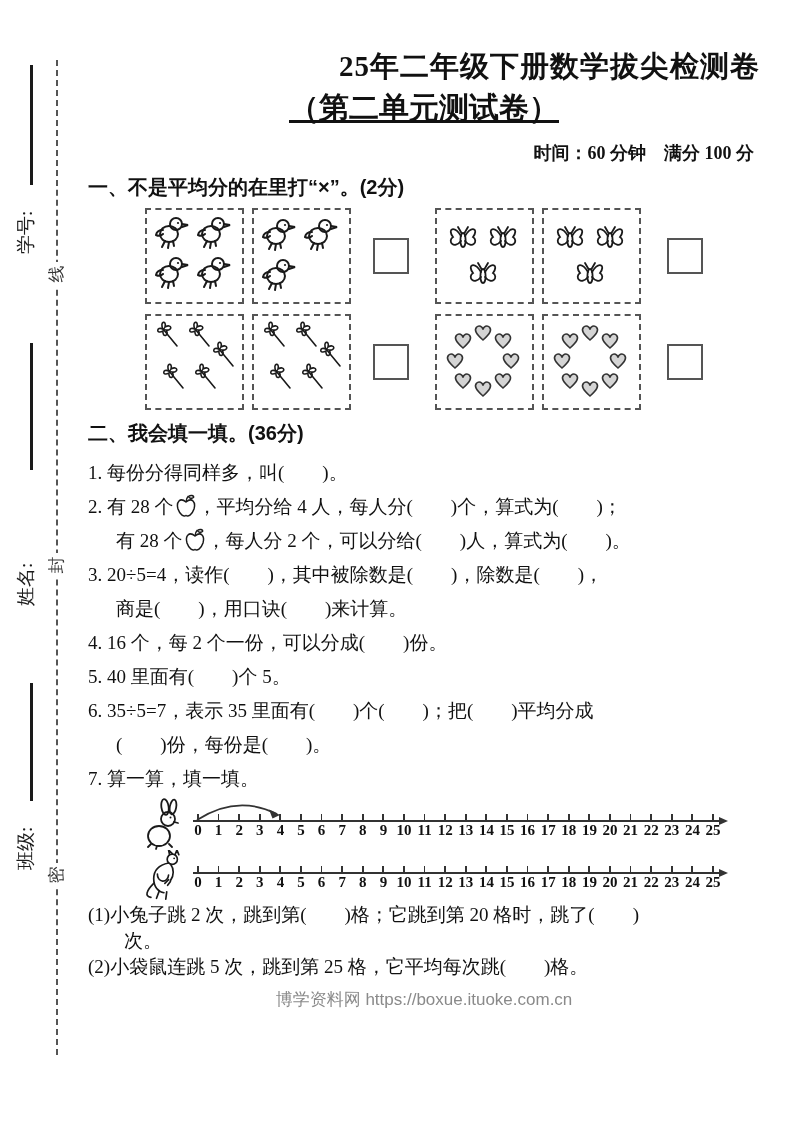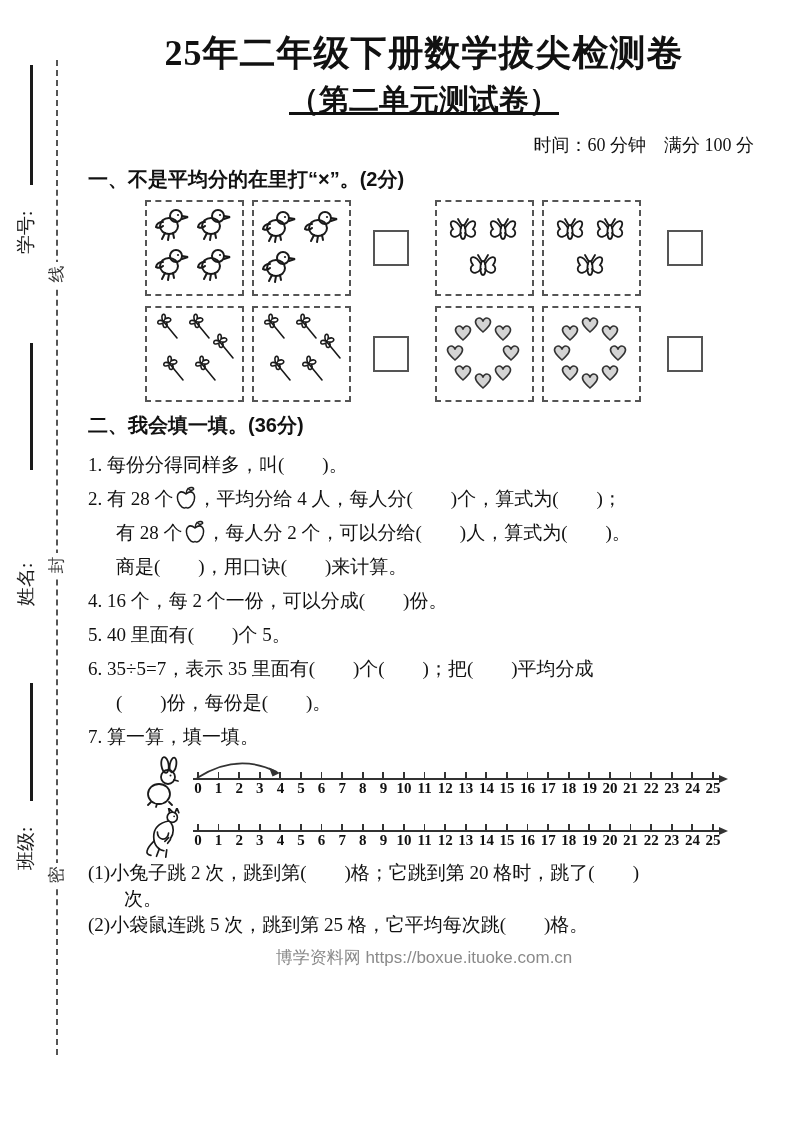--- a/index.html
+++ b/index.html
@@ -7,24 +7,24 @@
         font-family:"Liberation Serif","DejaVu Serif",serif;color:#111;}
   
   .m-line{position:absolute;left:30px;width:2.5px;background:#1a1a1a;}
   .m-label{position:absolute;left:13px;transform-origin:0 0;transform:rotate(-90deg);
            font-size:19px;white-space:nowrap;color:#1a1a1a;}
   .seal-line{position:absolute;left:56px;top:60px;height:995px;border-left:2px dashed #555;}
   .seal-char{position:absolute;left:45px;width:24px;height:24px;line-height:24px;text-align:center;
              transform:rotate(-90deg);background:#fff;font-size:17px;color:#333;}
   
   .content{position:absolute;left:88px;top:0;width:672px;}
-  .title{margin:31px 0 0;text-align:center;font-size:36px;font-weight:bold;line-height:1.25;
+  .title{margin:48px 0 0;text-align:right;font-size:29px;font-weight:bold;line-height:1.25;
          font-family:"Liberation Serif","DejaVu Serif",serif;letter-spacing:1px;}
   .subtitle{margin:4px 0 0;text-align:center;font-size:30px;font-weight:bold;line-height:1.3;text-decoration:underline;}
-  .time-info{margin-top:14px;text-align:right;padding-right:6px;font-size:18px;font-weight:400;}
+  .time-info{margin-top:14px;text-align:right;padding-right:6px;font-size:18px;font-weight:700;}
   
   .score-table{margin-top:5px;width:100%;border-collapse:collapse;table-layout:fixed;}
   .score-table td{border:2px solid #222;text-align:center;font-size:17px;padding:0;}
   .score-table tr:first-child td{height:32px;}
   .score-table tr:last-child td{height:37px;}
   
   .sec-heading{margin-top:9px;font-size:20px;font-weight:bold;
                font-family:"Liberation Sans","DejaVu Sans",sans-serif;}
   
   .g-rows{margin-top:7px;}
@@ -301,20 +301,21 @@
     <div class="sec-heading">二、我会填一填。(36分)</div>
 
     <div class="items">
       <div class="item">1. 每份分得同样多，叫(　　)。</div>
       <div class="item"><span>2. 有 28 个</span><svg class="apple" width="22" height="24">
             <use href="#sym-apple"></use>
           </svg><span>，平均分给 4 人，每人分(　　)个，算式为(　　)；</span></div>
       <div class="item"><span class="ind1">有 28 个</span><svg class="apple" width="22" height="24">
             <use href="#sym-apple"></use>
           </svg><span>，每人分 2 个，可以分给(　　)人，算式为(　　)。</span></div>
+      <div class="item">3. 20÷5=4，读作(　　)，其中被除数是(　　)，除数是(　　)，</div>
       <div class="item"><span class="ind1">商是(　　)，用口诀(　　)来计算。</span></div>
       <div class="item">4. 16 个，每 2 个一份，可以分成(　　)份。</div>
       <div class="item">5. 40 里面有(　　)个 5。</div>
       <div class="item">6. 35÷5=7，表示 35 里面有(　　)个(　　)；把(　　)平均分成</div>
       <div class="item"><span class="ind1">(　　)份，每份是(　　)。</span></div>
       <div class="item">7. 算一算，填一填。</div>
     </div>
 
     <div class="nl-block">
       <div class="nl-row">

